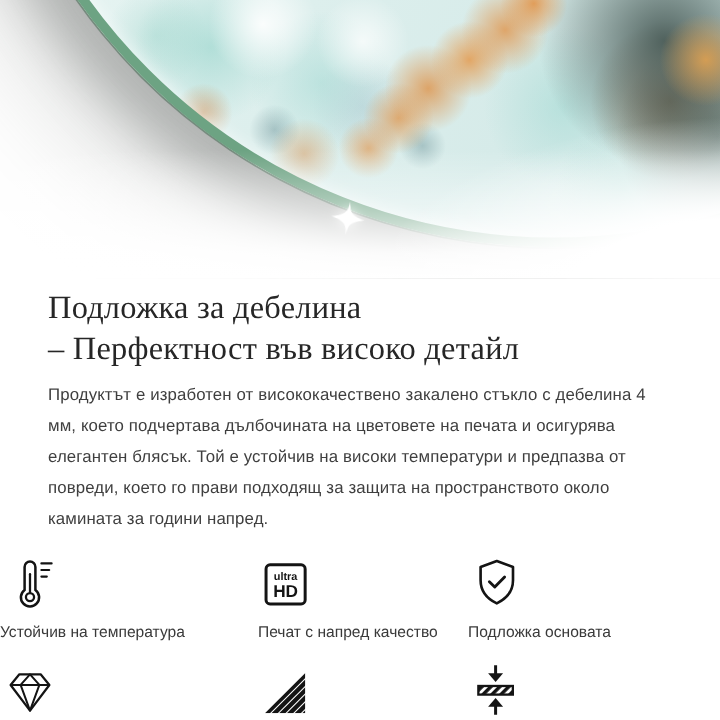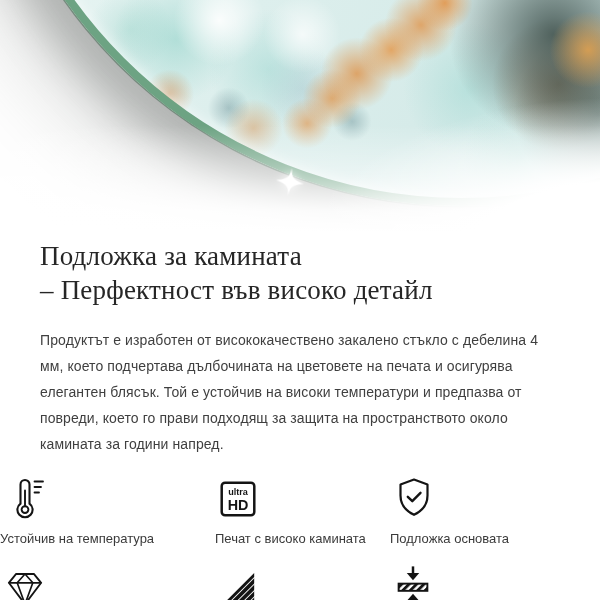--- a/index.html
+++ b/index.html
@@ -74,21 +74,21 @@
   .title {
     font-family: "Liberation Serif", "DejaVu Serif", serif;
     font-weight: 400;
     font-size: 27px;
     line-height: 34px;
     color: #262626;
     margin-top: 7px;
     letter-spacing: .2px;
   }
   .desc {
-    margin-top: 20px;
+    margin-top: 8px;
     max-width: 532px;
     font-size: 14px;
     line-height: 26px;
     color: #3f3f3f;
     letter-spacing: .1px;
   }
 
   
   .features {
     margin-top: 15px;
@@ -128,21 +128,21 @@
   <div class="hero">
     <div class="disc"></div>
     <svg class="sparkle" viewBox="0 0 28 28">
       <path d="M14 0 C15.2 9 16.2 11.2 28 14 C16.2 16.8 15.2 19 14 28 C12.8 19 11.8 16.8 0 14 C11.8 11.2 12.8 9 14 0 Z" fill="#ffffff"></path>
     </svg>
     <div class="hero-fade"></div>
   </div>
 
   <div class="content">
     <h1 class="title">
-      <div>Подложка за камината</div>
+      <div>Подложка за дебелина</div>
       <div>– Перфектност във високо детайл</div>
     </h1>
     <p class="desc">Продуктът е изработен от висококачествено закалено стъкло с дебелина 4 мм, което подчертава дълбочината на цветовете на печата и осигурява елегантен блясък. Той е устойчив на високи температури и предпазва от повреди, което го прави подходящ за защита на пространството около камината за години напред.</p>
   </div>
 
   <div class="features">
 
     <div class="feature">
       <div class="icon-wrap">
         <svg width="48" height="48" viewBox="0 0 48 48">
@@ -158,21 +158,21 @@
     </div>
 
     <div class="feature">
       <div class="icon-wrap">
         <svg width="46" height="46" viewBox="0 0 48 48">
           <rect class="stroke" stroke-width="2.6" x="7" y="7" width="34" height="34" rx="3.5"></rect>
           <text x="24" y="20" text-anchor="middle" font-size="9.5" font-weight="700">ultra</text>
           <text x="24" y="35" text-anchor="middle" font-size="15" font-weight="800">HD</text>
         </svg>
       </div>
-      <div class="feature-label">Печат с високо камината</div>
+      <div class="feature-label">Печат с напред качество</div>
     </div>
 
     <div class="feature">
       <div class="icon-wrap">
         <svg width="48" height="48" viewBox="0 0 48 48">
           <path class="stroke" stroke-width="2.2" stroke-linejoin="round" d="M24 5.5 L37.5 10.5 V 21.5 C 37.5 30.5 32 37 24 40.8 C 16 37 10.5 30.5 10.5 21.5 V 10.5 Z"></path>
           <path class="stroke" stroke-width="2.4" stroke-linecap="round" stroke-linejoin="round" d="M17.8 22.8 L22.3 27.2 L30.5 18.8"></path>
         </svg>
       </div>
       <div class="feature-label">Подложка основата</div>

